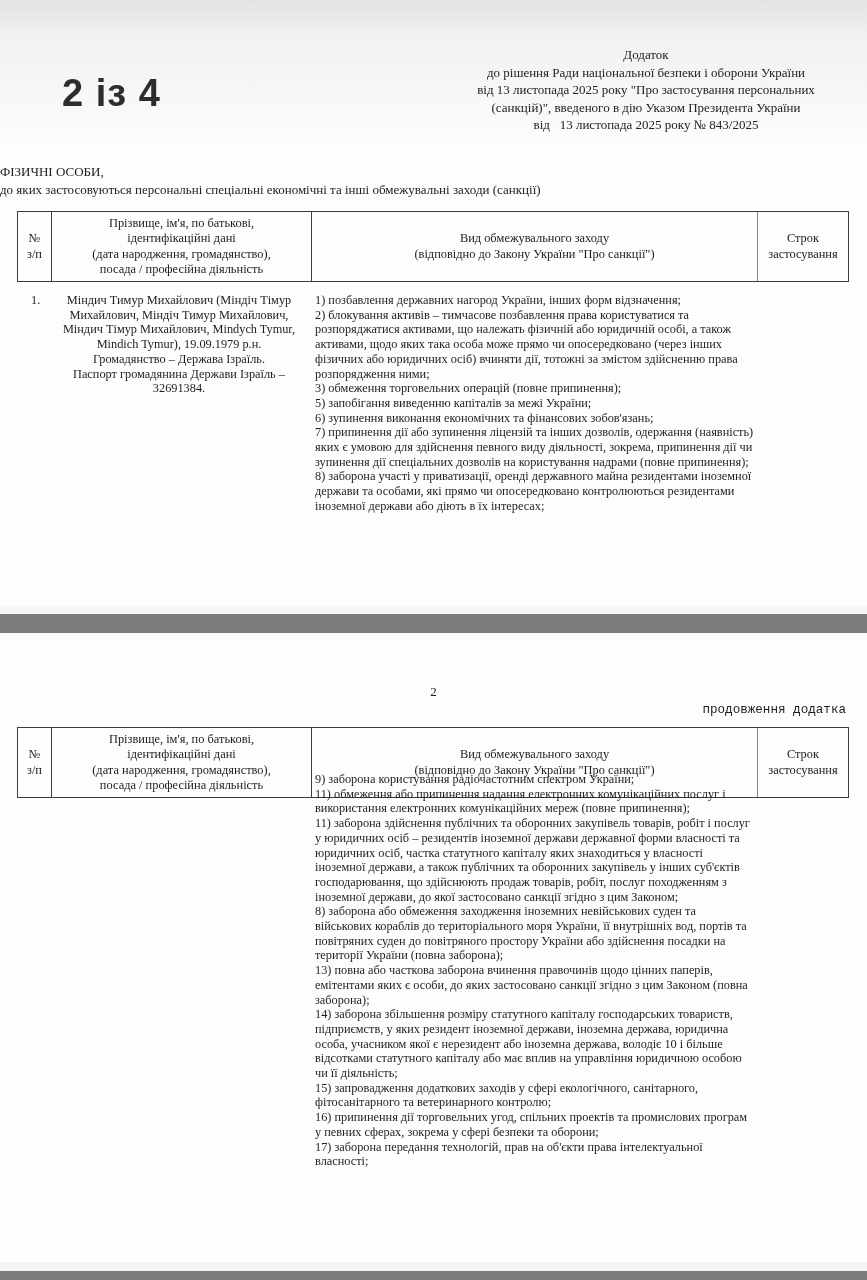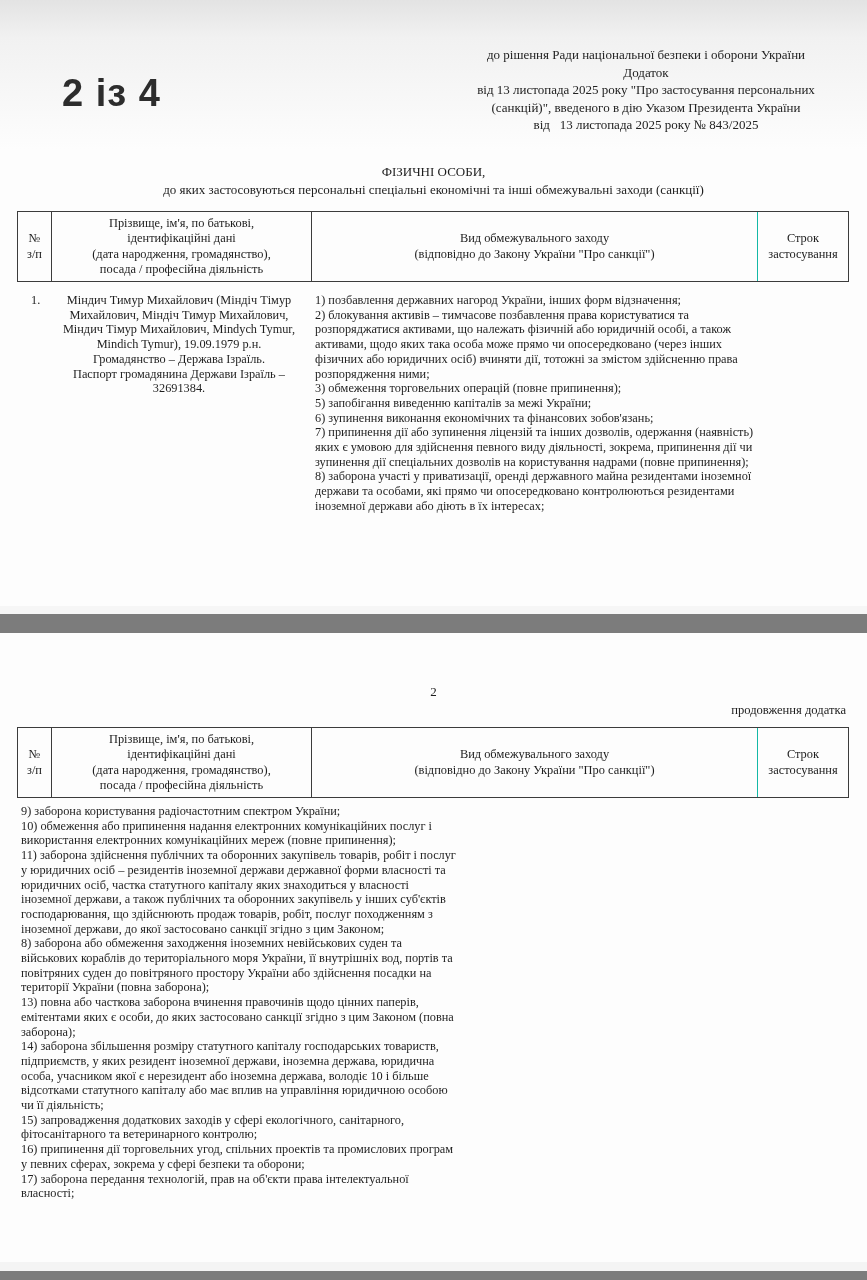--- a/index.html
+++ b/index.html
@@ -26,21 +26,21 @@
     font-size: 38px; font-weight: 600; letter-spacing: 1px;
     color: #2d2d2d;
   }
   .annex-header {
     position: absolute; left: 445px; top: 46px; width: 402px;
     text-align: center; font-size: 13px; line-height: 17.5px;
     color: #222;
   }
   .doc-title {
     position: absolute; left: 0; top: 163px; width: 867px;
-    text-align: center; font-size: 13px; line-height: 18px; color: #1d1d1d;
+    text-align: left; font-size: 13px; line-height: 18px; color: #1d1d1d;
   }
   .sanctions-table-header {
     position: absolute; left: 17px; width: 832px;
     display: flex; box-sizing: border-box;
     border: 1px solid #3c3c3c;
     background: transparent;
   }
   .t1 { top: 211px; height: 71px; }
   .t2 { top: 727px; height: 71px; }
   .sanctions-table-header .cell {
@@ -52,21 +52,21 @@
   .cell-num  { width: 34px;  border-right: 1px solid #3c3c3c; }
   .cell-name { width: 260px; border-right: 1px solid #3c3c3c; }
   .cell-meas { width: 446px; border-right: 1px solid #14b8a6; }
   .cell-term { width: 90px; }
   .table-body {
     position: absolute; left: 17px; width: 832px;
     display: flex; box-sizing: border-box;
     font-size: 12.3px; line-height: 14.7px; color: #1e1e1e;
   }
   .b1 { top: 293px; }
-  .b2 { top: 804px; flex-direction: column; }
+  .b2 { top: 772px; }
   .body-num  { width: 34px;  box-sizing: border-box; padding-left: 14px; }
   .body-name { width: 260px; box-sizing: border-box; padding-left: 4px; padding-right: 8px; text-align: center; }
   .body-meas { width: 446px; box-sizing: border-box; padding-left: 4px; padding-right: 2px; }
   .body-term { width: 92px;  box-sizing: border-box; padding-left: 2px; }
   .body-meas .measure-item { margin: 0; }
   .separator-bar {
     position: absolute; left: 0; width: 867px; height: 19px;
     background: #7c7c7c;
   }
   .bar-mid { top: 614px; }
@@ -74,39 +74,39 @@
   .bottom-light-strip {
     position: absolute; left: 0; top: 1262px; width: 867px; height: 9px;
     background: #f4f4f4;
   }
   .page2-number {
     position: absolute; left: 0; top: 684px; width: 867px;
     text-align: center; font-size: 13px; color: #1d1d1d;
   }
   .continuation-label {
     position: absolute; right: 21px; top: 703px;
-    font-size: 12.6px; color: #1d1d1d;
+    font-size: 12.6px; color: #1d1d1d; font-family: Liberation Mono, monospace;
   }
   .mid-sep-light {
     position: absolute; left: 0; top: 606px; width: 867px; height: 8px;
     background: #f6f6f6;
   }
 </style>
 </head>
 <body>
 
 <div class="stage">
 
   <div class="top-gradient"></div>
 
   <div class="page-indicator">2 із 4</div>
 
   <div class="annex-header">
+    <div>Додаток</div>
     <div>до рішення Ради національної безпеки і оборони України</div>
-    <div>Додаток</div>
     <div>від 13 листопада 2025 року "Про застосування персональних</div>
     <div>(санкцій)", введеного в дію Указом Президента України</div>
     <div>від&nbsp;&nbsp; 13 листопада 2025 року № 843/2025</div>
   </div>
 
   <div class="doc-title">
     <div>ФІЗИЧНІ ОСОБИ,</div>
     <div>до яких застосовуються персональні спеціальні економічні та інші обмежувальні заходи (санкції)</div>
   </div>
 
@@ -174,21 +174,21 @@
       <div>Строк</div>
       <div>застосування</div>
     </div>
   </div>
 
   <div class="table-body b2">
     <div class="body-num"></div>
     <div class="body-name"></div>
     <div class="body-meas">
       <div class="measure-item">9) заборона користування радіочастотним спектром України;</div>
-      <div class="measure-item">10) обмеження або припинення надання електронних комунікаційних послуг і використання електронних комунікаційних мереж (повне припинення);</div>
+      <div class="measure-item">11) обмеження або припинення надання електронних комунікаційних послуг і використання електронних комунікаційних мереж (повне припинення);</div>
       <div class="measure-item">11) заборона здійснення публічних та оборонних закупівель товарів, робіт і послуг у юридичних осіб – резидентів іноземної держави державної форми власності та юридичних осіб, частка статутного капіталу яких знаходиться у власності іноземної держави, а також публічних та оборонних закупівель у інших суб'єктів господарювання, що здійснюють продаж товарів, робіт, послуг походженням з іноземної держави, до якої застосовано санкції згідно з цим Законом;</div>
       <div class="measure-item">8) заборона або обмеження заходження іноземних невійськових суден та військових кораблів до територіального моря України, її внутрішніх вод, портів та повітряних суден до повітряного простору України або здійснення посадки на території України (повна заборона);</div>
       <div class="measure-item">13) повна або часткова заборона вчинення правочинів щодо цінних паперів, емітентами яких є особи, до яких застосовано санкції згідно з цим Законом (повна заборона);</div>
       <div class="measure-item">14) заборона збільшення розміру статутного капіталу господарських товариств, підприємств, у яких резидент іноземної держави, іноземна держава, юридична особа, учасником якої є нерезидент або іноземна держава, володіє 10 і більше відсотками статутного капіталу або має вплив на управління юридичною особою чи її діяльність;</div>
       <div class="measure-item">15) запровадження додаткових заходів у сфері екологічного, санітарного, фітосанітарного та ветеринарного контролю;</div>
       <div class="measure-item">16) припинення дії торговельних угод, спільних проектів та промислових програм у певних сферах, зокрема у сфері безпеки та оборони;</div>
       <div class="measure-item">17) заборона передання технологій, прав на об'єкти права інтелектуальної власності;</div>
     </div>
     <div class="body-term"></div>
   </div>

